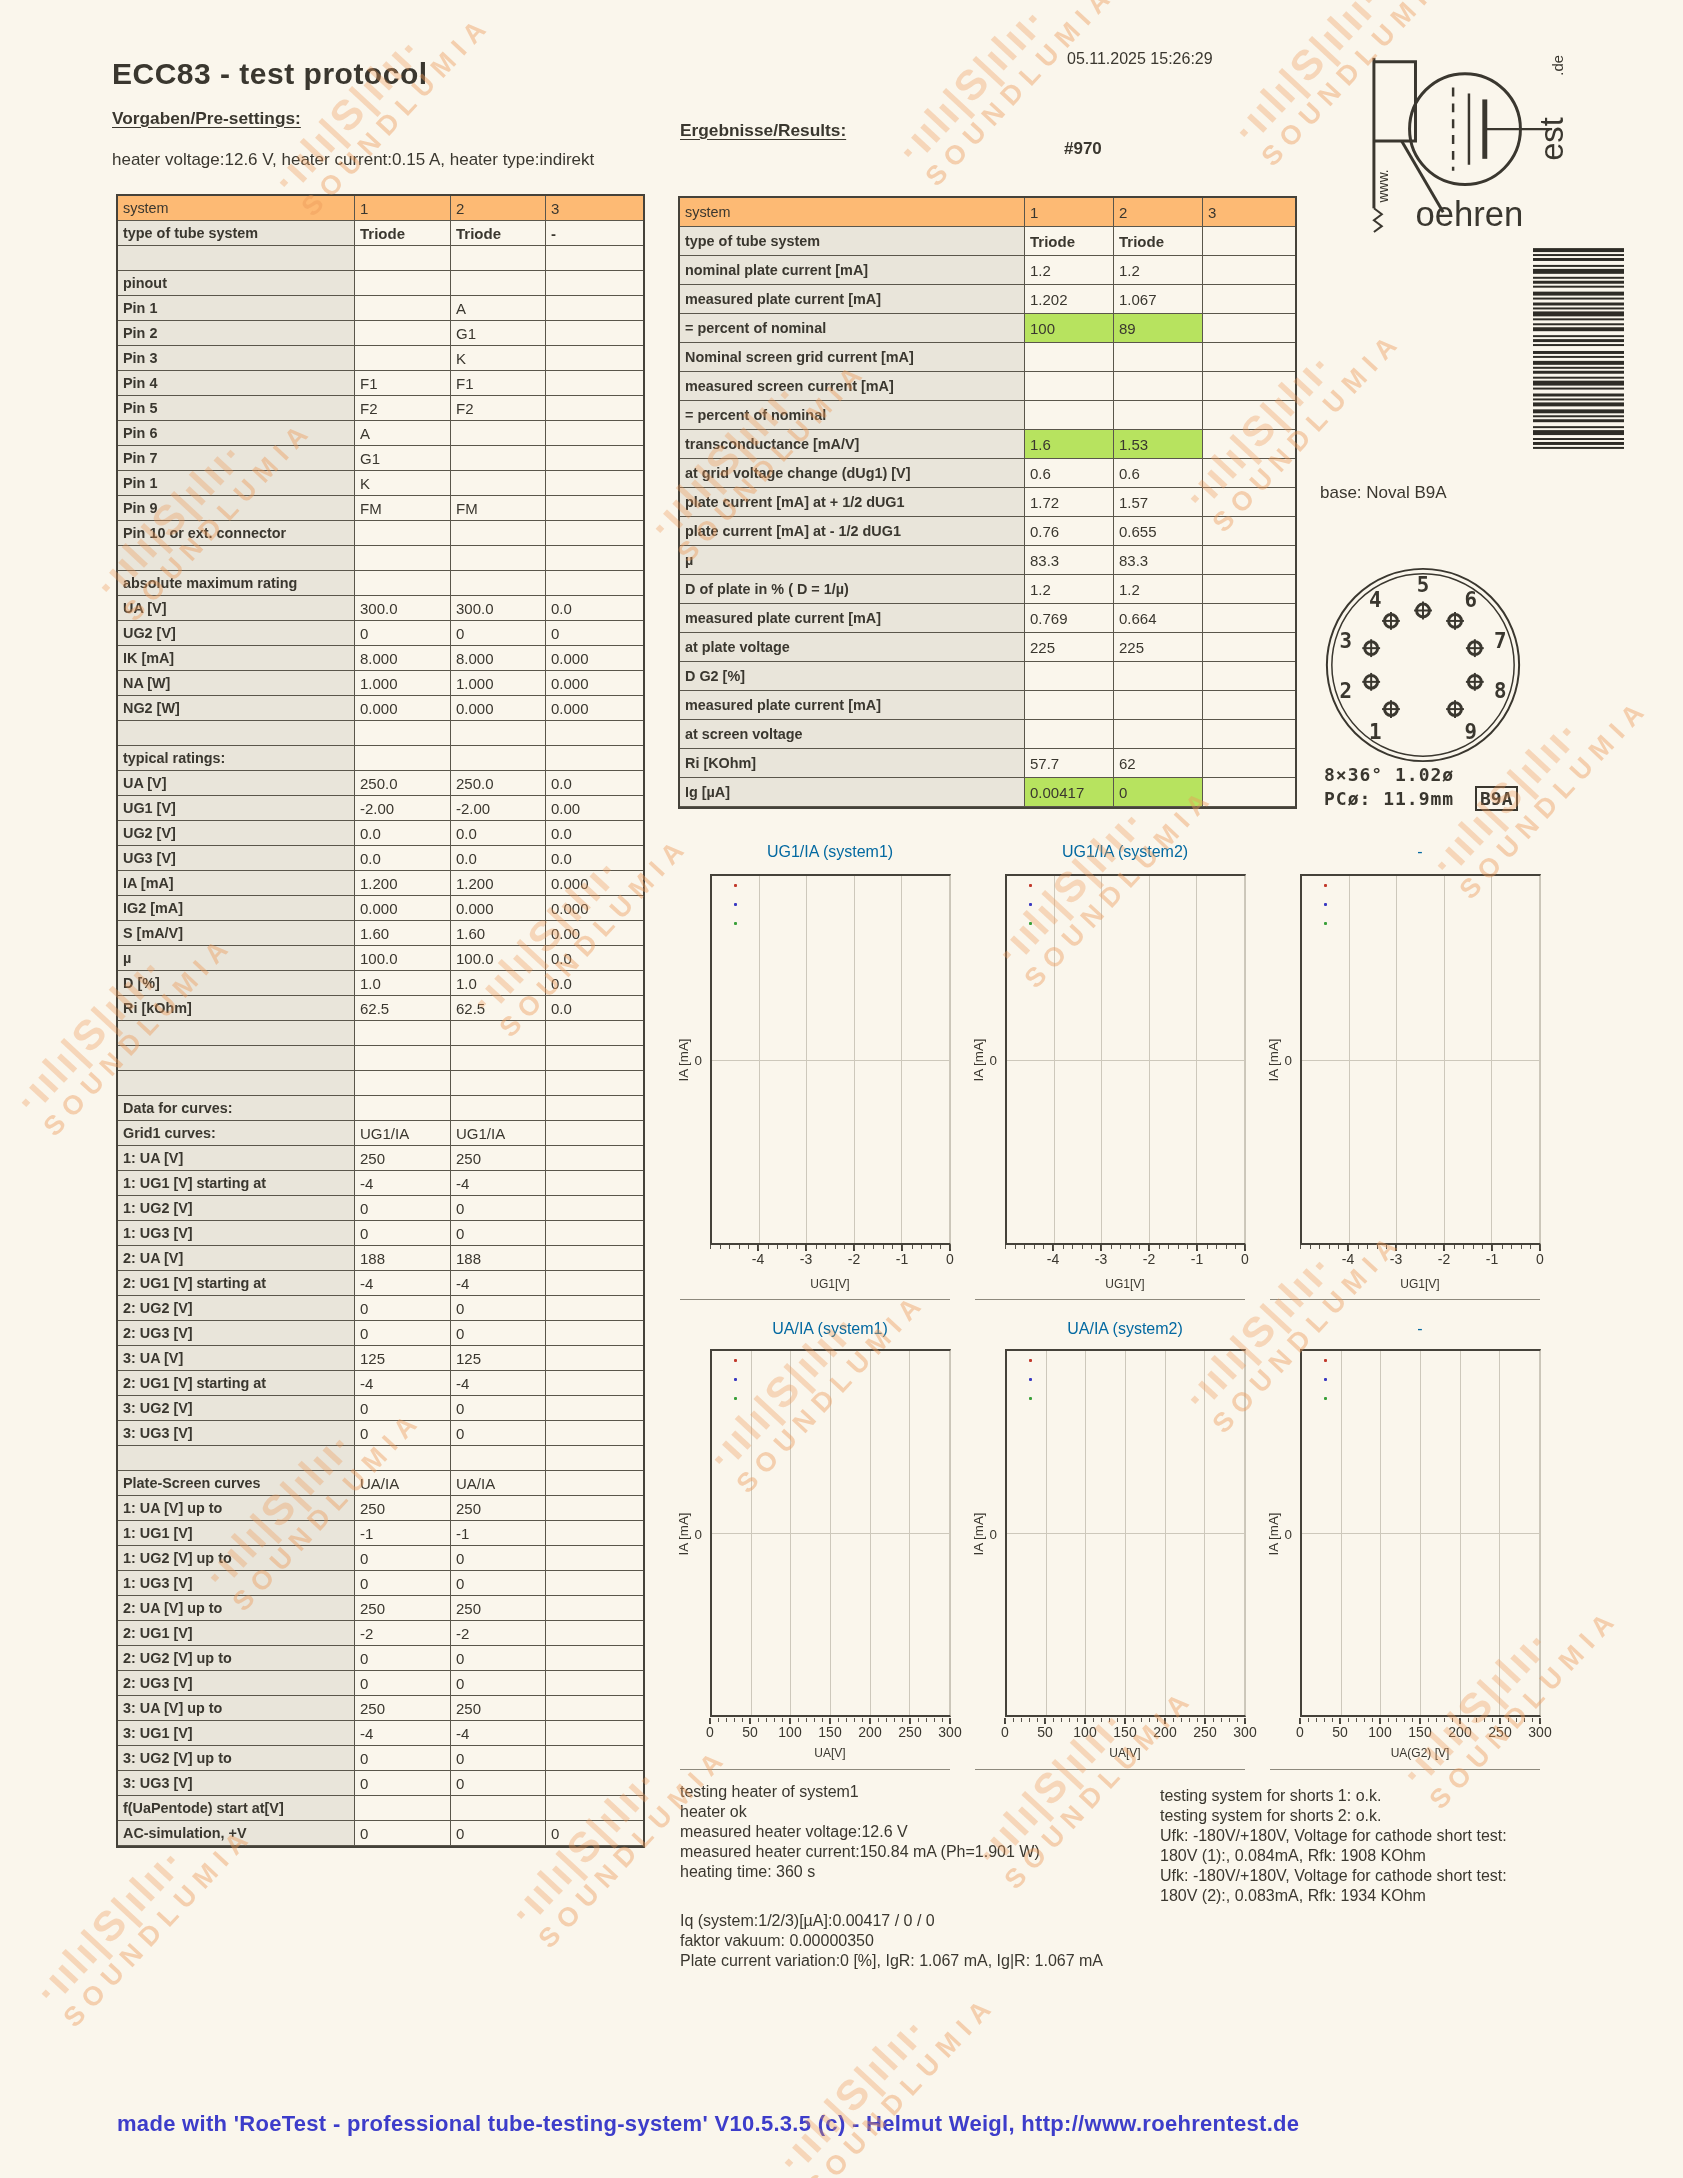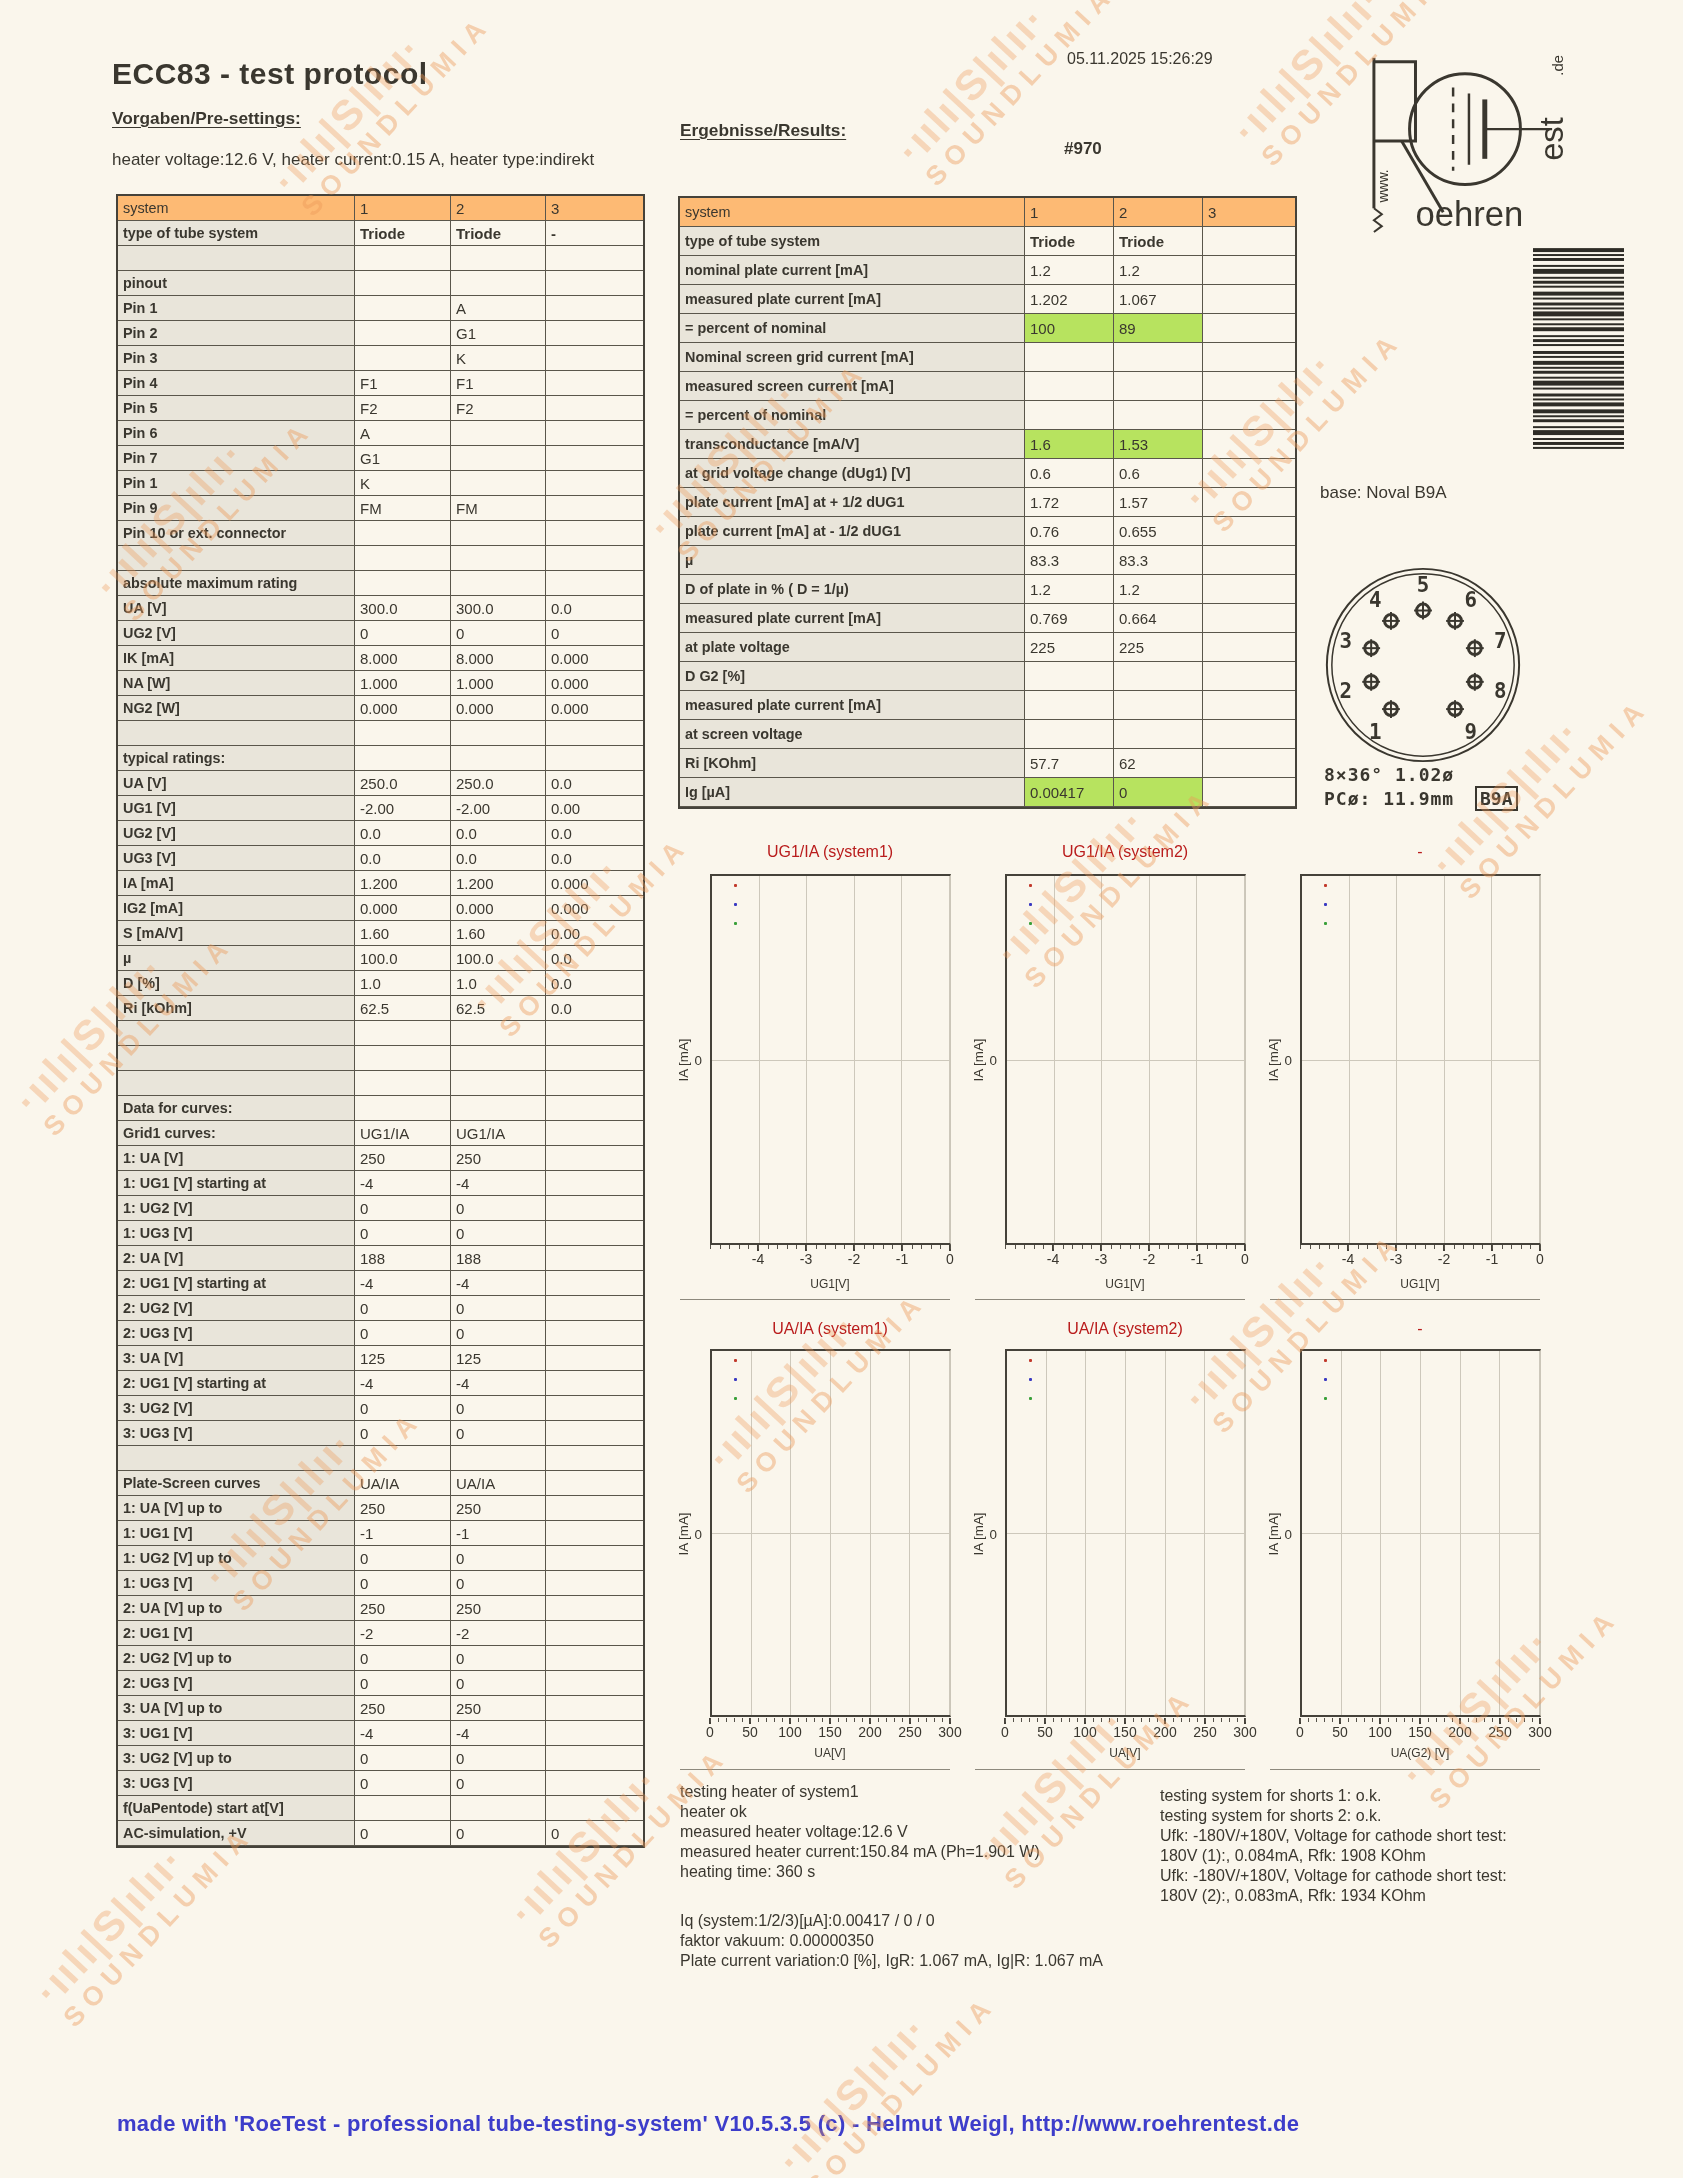--- a/index.html
+++ b/index.html
@@ -13,21 +13,21 @@
   .tbl{position:absolute;display:grid;border:2px solid #45423a;background:#faf6ec}
   .cell{box-sizing:border-box;border-right:1px solid #5a564b;border-bottom:1px solid #5a564b;
         padding:0 5px;overflow:hidden;white-space:nowrap;display:flex;align-items:center;background:#faf6ec}
   .cell:nth-child(4n){border-right:none}
   .cell.lab{background:#e9e5da;font-weight:bold;font-size:14.4px}
   .cell.val{font-size:15px}
   .cell.hdr{background:#fdba74;font-weight:normal}
   .cell.bv{font-weight:bold}
   .cell.green{background:#b7e35f}
   
-  .chart-title{position:absolute;font-size:16px;color:#b91c1c;white-space:nowrap;transform:translateX(-50%)}
+  .chart-title{position:absolute;font-size:16px;color:#0369a1;white-space:nowrap;transform:translateX(-50%)}
   .plot{position:absolute;box-sizing:border-box;border:2px solid #45423a;border-right:1px solid #cbc6b9}
   .grid-v{position:absolute;top:0;bottom:0;width:1px;background:#cdc8bb}
   .grid-h{position:absolute;left:0;right:0;height:1px;background:#cdc8bb}
   .dot{position:absolute;width:3px;height:3px;border-radius:1px}
   .xtick{position:absolute;transform:translateX(-50%);font-size:14px;white-space:nowrap}
   .xlabel{position:absolute;transform:translateX(-50%);font-size:12px;white-space:nowrap}
   .ylabel{position:absolute;font-size:13.4px;white-space:nowrap;transform:translate(-50%,-50%) rotate(-90deg)}
   .y0{position:absolute;font-size:13.4px;transform:translate(-100%,-50%)}
   .tickmark{position:absolute;width:2px;height:6px;background:#45423a}
   .minor{position:absolute;height:4px}

